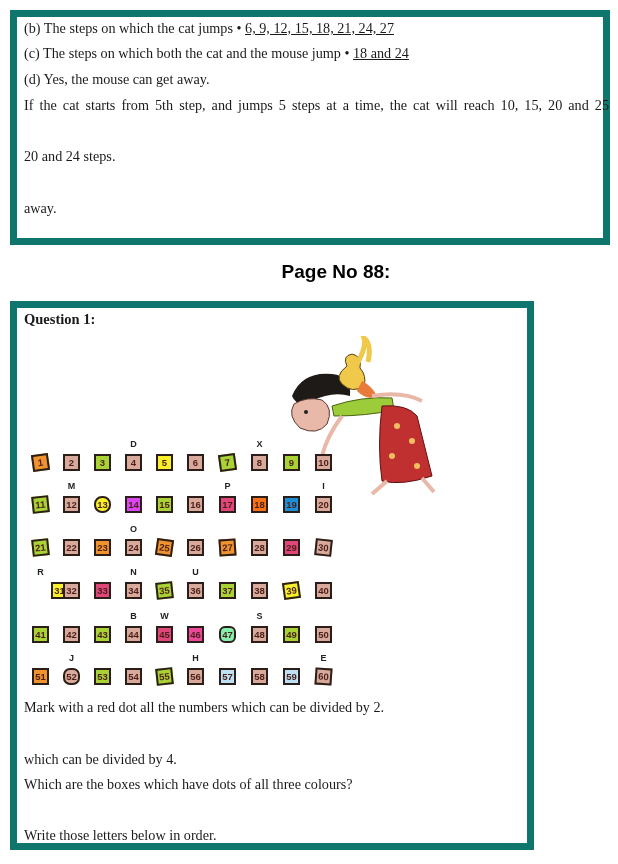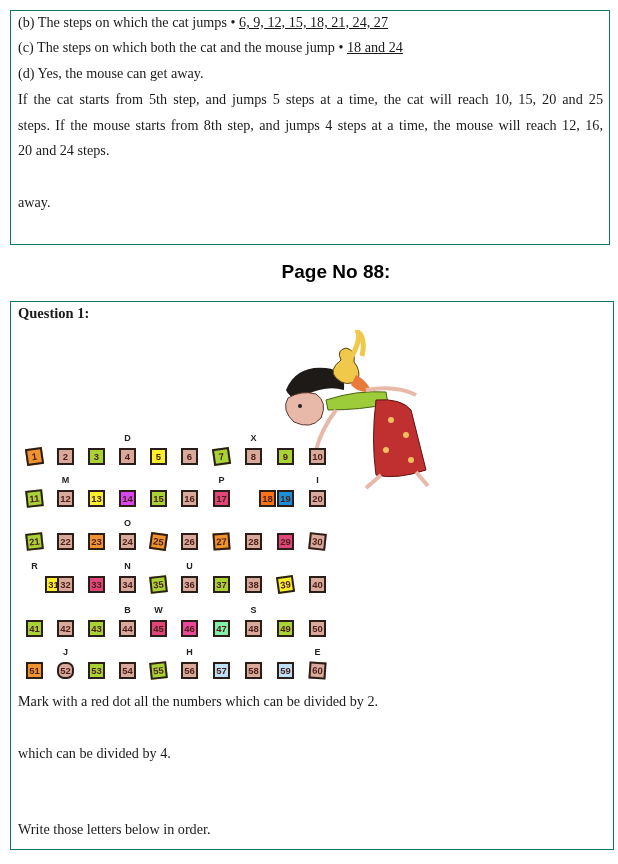--- a/index.html
+++ b/index.html
@@ -1,19 +1,19 @@
 <!DOCTYPE html>
 <html><head>
 <meta charset="utf-8">
 <style>
   html, body { margin:0; padding:0; background:#ffffff; }
   body { width:618px; height:864px; position:relative; overflow:hidden; font-family:"Liberation Serif", serif; color:#1a1a1a; }
-  .box { position:absolute; border:1px solid #0f766e; box-sizing:border-box; background:#fff; }
+  .box { position:absolute; border:7px solid #0f766e; box-sizing:border-box; background:#fff; }
   #box1 { left:10px; top:10px; width:600px; height:235px; }
-  #box2 { left:10px; top:301px; width:604px; height:549px; }
+  #box2 { left:10px; top:301px; width:524px; height:549px; }
   .line { position:absolute; left:7px; font-size:14.2px; white-space:nowrap; line-height:18px; }
   .just { width:585px; text-align:justify; text-align-last:justify; white-space:normal; }
   .u { text-decoration:underline; }
   .page-title { position:absolute; left:0; width:618px; top:261px; text-align:center; font-family:"Liberation Sans", sans-serif; font-weight:bold; font-size:19px; color:#000;padding-left:27px; }
   .q-title { position:absolute; left:7px; top:3px; font-weight:bold; font-size:14.5px; }
   .cell { position:absolute; width:17px; height:17px; border:2px solid #2b1d18; box-sizing:border-box; font-family:"Liberation Sans", sans-serif; font-weight:bold; font-size:9.5px; text-align:center; line-height:13px; color:#4a1f1a; }
   .letter { position:absolute; width:17px; text-align:center; font-family:"Liberation Sans", sans-serif; font-weight:bold; font-size:9px; color:#222; }
   .illus { position:absolute; left:255px; top:28px; }
 </style>
 </head>
@@ -21,21 +21,20 @@
 
 <div id="box1" class="box">
   <div class="line" style="top:2px;">
     <span>(b) The steps on which the cat jumps • </span><span class="u">6, 9, 12, 15, 18, 21, 24, 27</span>
   </div>
   <div class="line" style="top:27px;">
     <span>(c) The steps on which both the cat and the mouse jump •  </span><span class="u">18 and 24</span>
   </div>
   <div class="line" style="top:53px;">(d) Yes, the mouse can get away.</div>
   <div class="line just" style="top:79px;">If the cat starts from 5th step, and jumps 5 steps at a time, the cat will reach 10, 15, 20 and 25</div>
-  <div class="line just" style="top:105px;">steps. If the mouse starts from 8th step, and jumps 4 steps at a time, the mouse will reach 12, 16,</div>
   <div class="line" style="top:130px;">20 and 24 steps.</div>
   <div class="line" style="top:182px;">away.</div>
 </div>
 
 <div class="page-title">Page No 88:</div>
 
 <div id="box2" class="box">
   <div class="q-title">Question 1:</div>
 
   <svg class="illus" width="170" height="160" viewBox="0 0 170 160">
@@ -72,27 +71,27 @@
       <div class="cell" style="left: 139px; top: 146px; background: rgb(247, 240, 42);">5</div>
       <div class="cell" style="left: 170px; top: 146px; background: rgb(217, 169, 155);">6</div>
       <div class="cell" style="left: 202px; top: 146px; background: rgb(169, 210, 52); transform: rotate(-8deg);">7</div>
       <div class="letter" style="left: 234px; top: 131px;">X</div>
       <div class="cell" style="left: 234px; top: 146px; background: rgb(217, 169, 155);">8</div>
       <div class="cell" style="left: 266px; top: 146px; background: rgb(169, 210, 52);">9</div>
       <div class="cell" style="left: 298px; top: 146px; background: rgb(217, 169, 155);">10</div>
       <div class="cell" style="left: 15px; top: 188px; background: rgb(169, 210, 52); transform: rotate(-6deg);">11</div>
       <div class="letter" style="left: 46px; top: 173px;">M</div>
       <div class="cell" style="left: 46px; top: 188px; background: rgb(217, 169, 155);">12</div>
-      <div class="cell" style="left: 77px; top: 188px; background: rgb(247, 240, 42);">13</div>
+      <div class="cell" style="left: 77px; top: 188px; background: rgb(247, 240, 42); border-radius: 8px;">13</div>
       <div class="cell" style="left: 108px; top: 188px; background: #d946ef;">14</div>
       <div class="cell" style="left: 139px; top: 188px; background: rgb(169, 210, 52);">15</div>
       <div class="cell" style="left: 170px; top: 188px; background: rgb(217, 169, 155);">16</div>
       <div class="letter" style="left: 202px; top: 173px;">P</div>
       <div class="cell" style="left: 202px; top: 188px; background: rgb(224, 70, 122);">17</div>
-      <div class="cell" style="left: 248px; top: 188px; background: #f97316;">18</div>
+      <div class="cell" style="left: 234px; top: 188px; background: #f97316;">18</div>
       <div class="cell" style="left: 266px; top: 188px; background: rgb(28, 143, 214);">19</div>
       <div class="letter" style="left: 298px; top: 173px;">I</div>
       <div class="cell" style="left: 298px; top: 188px; background: rgb(217, 169, 155);">20</div>
       <div class="cell" style="left: 15px; top: 231px; background: rgb(169, 210, 52); transform: rotate(-6deg);">21</div>
       <div class="cell" style="left: 46px; top: 231px; background: rgb(217, 169, 155);">22</div>
       <div class="cell" style="left: 77px; top: 231px; background: rgb(240, 146, 46);">23</div>
       <div class="letter" style="left: 108px; top: 216px;">O</div>
       <div class="cell" style="left: 108px; top: 231px; background: rgb(217, 169, 155);">24</div>
       <div class="cell" style="left: 139px; top: 231px; background: rgb(240, 146, 46); transform: rotate(8deg);">25</div>
       <div class="cell" style="left: 170px; top: 231px; background: rgb(217, 169, 155);">26</div>
@@ -114,21 +113,21 @@
       <div class="cell" style="left: 266px; top: 274px; background: rgb(247, 240, 42); transform: rotate(-8deg);">39</div>
       <div class="cell" style="left: 298px; top: 274px; background: rgb(217, 169, 155);">40</div>
       <div class="cell" style="left: 15px; top: 318px; background: rgb(169, 210, 52);">41</div>
       <div class="cell" style="left: 46px; top: 318px; background: rgb(217, 169, 155);">42</div>
       <div class="cell" style="left: 77px; top: 318px; background: rgb(169, 210, 52);">43</div>
       <div class="letter" style="left: 108px; top: 303px;">B</div>
       <div class="cell" style="left: 108px; top: 318px; background: rgb(217, 169, 155);">44</div>
       <div class="letter" style="left: 139px; top: 303px;">W</div>
       <div class="cell" style="left: 139px; top: 318px; background: rgb(224, 70, 122);">45</div>
       <div class="cell" style="left: 170px; top: 318px; background: #ec4899;">46</div>
-      <div class="cell" style="left: 202px; top: 318px; background: #86efac;">47</div>
+      <div class="cell" style="left: 202px; top: 318px; background: #86efac; border-radius: 6px;">47</div>
       <div class="letter" style="left: 234px; top: 303px;">S</div>
       <div class="cell" style="left: 234px; top: 318px; background: rgb(217, 169, 155);">48</div>
       <div class="cell" style="left: 266px; top: 318px; background: rgb(169, 210, 52);">49</div>
       <div class="cell" style="left: 298px; top: 318px; background: rgb(217, 169, 155);">50</div>
       <div class="cell" style="left: 15px; top: 360px; background: rgb(240, 146, 46);">51</div>
       <div class="letter" style="left: 46px; top: 345px;">J</div>
       <div class="cell" style="left: 46px; top: 360px; background: rgb(217, 169, 155); border-radius: 7px;">52</div>
       <div class="cell" style="left: 77px; top: 360px; background: rgb(169, 210, 52);">53</div>
       <div class="cell" style="left: 108px; top: 360px; background: rgb(217, 169, 155);">54</div>
       <div class="cell" style="left: 139px; top: 360px; background: rgb(169, 210, 52); transform: rotate(-6deg);">55</div>
@@ -136,14 +135,15 @@
       <div class="cell" style="left: 170px; top: 360px; background: rgb(217, 169, 155);">56</div>
       <div class="cell" style="left: 202px; top: 360px; background: rgb(189, 224, 244);">57</div>
       <div class="cell" style="left: 234px; top: 360px; background: rgb(217, 169, 155);">58</div>
       <div class="cell" style="left: 266px; top: 360px; background: rgb(189, 224, 244);">59</div>
       <div class="letter" style="left: 298px; top: 345px;">E</div>
       <div class="cell" style="left: 298px; top: 360px; background: rgb(217, 169, 155); transform: rotate(4deg);">60</div>
     </div>
 
   <div class="line" style="top:390px;">Mark with a red dot all the numbers which can be divided by 2.</div>
   <div class="line" style="top:442px;">which can be divided by 4.</div>
+  <div class="line" style="top:467px;">Which are the boxes which have dots of all three colours?</div>
   <div class="line" style="top:518px;">Write those letters below in order.</div>
 </div>
 
 </body></html>

